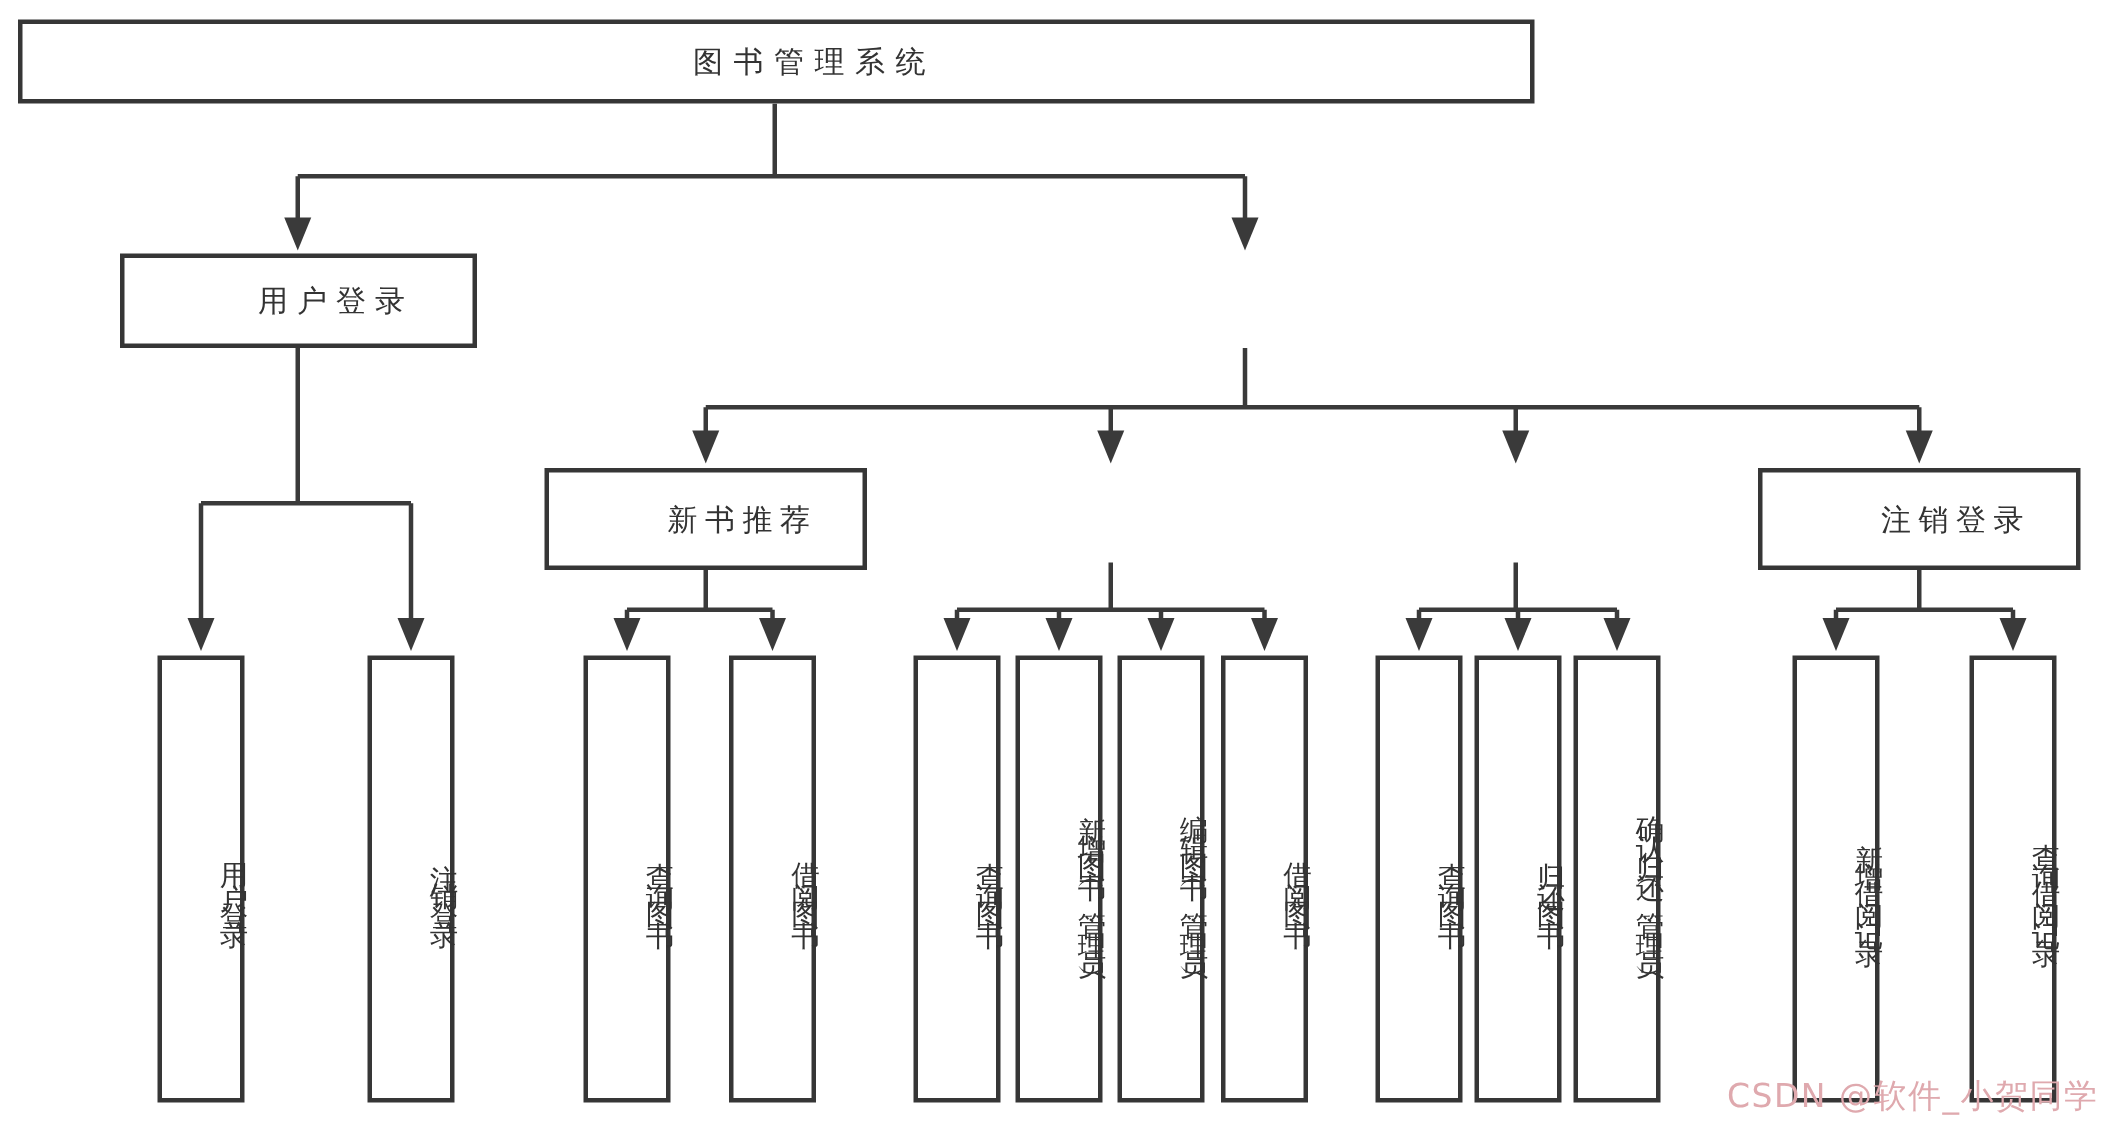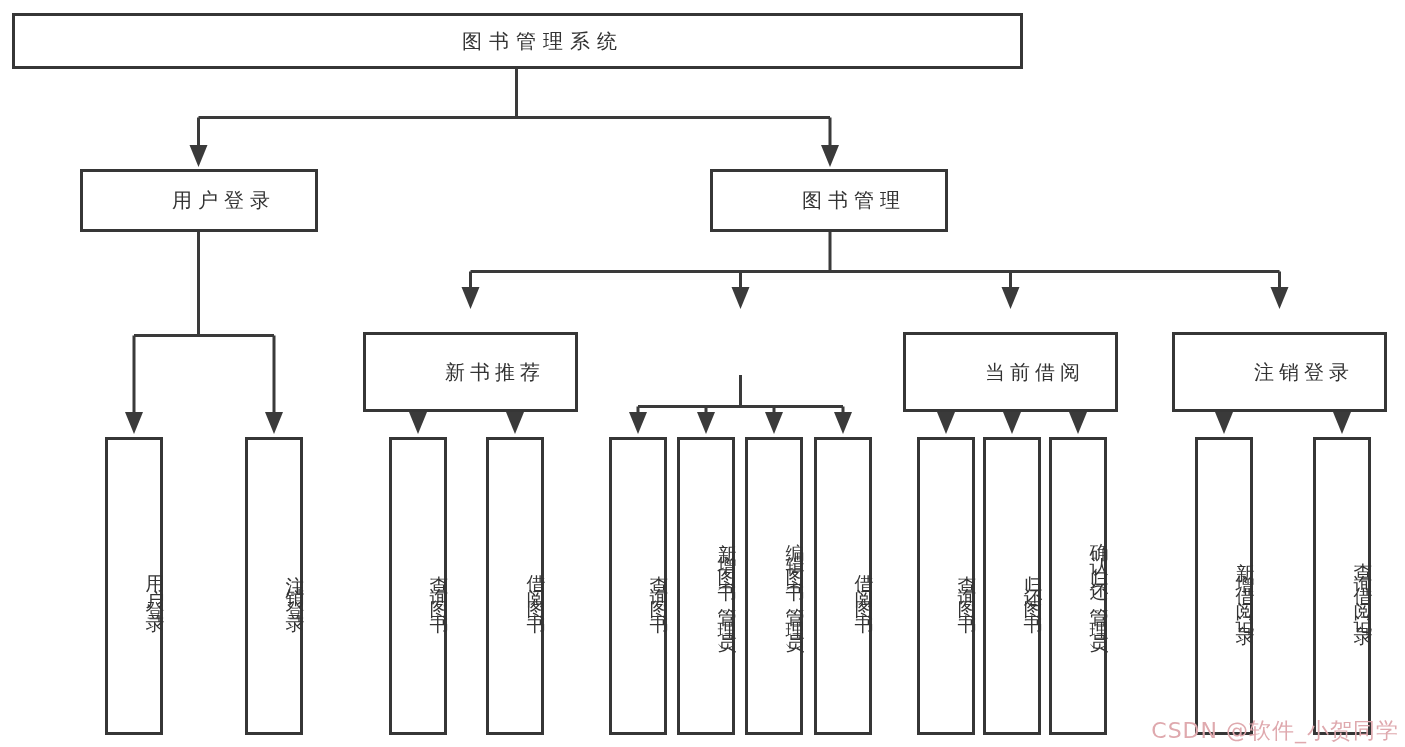--- a/index.html
+++ b/index.html
@@ -16,21 +16,21 @@
     box-sizing:border-box;
     background:#ffffff;
     border:3px solid #363636;
     color:#333333;
     display:flex;align-items:center;justify-content:center;
     text-align:center;
     padding-left:44px;
   }
   .root{left:12px;top:13px;width:1011px;height:56px;font-size:20px;letter-spacing:7px;text-indent:7px;}
   .lvl2{top:169px;width:238px;height:63px;font-size:20px;letter-spacing:6px;text-indent:6px;}
-  .lvl3{top:332px;width:215px;height:80px;font-size:20px;letter-spacing:5px;text-indent:5px;}
+  .lvl3{top:312px;width:215px;height:68px;font-size:20px;letter-spacing:5px;text-indent:5px;}
   .leaf{
     top:437px;width:58px;height:298px;
     font-size:19px;
     writing-mode:vertical-rl;
     text-orientation:mixed;
     letter-spacing:13px;
     line-height:52px;
   }
   .watermark{
     position:absolute;
@@ -89,29 +89,23 @@
     </g>
   </svg>
 
   <div class="node root">
     <span>图书管理系统</span>
   </div>
 
   <div class="node lvl2" style="left:80px">
     <span>用户登录</span>
   </div>
-  <div class="node lvl2" style="left:710px">
-    <span>图书管理</span>
-  </div>
 
   <div class="node lvl3" style="left:363px">
     <span>新书推荐</span>
-  </div>
-  <div class="node lvl3" style="left:903px">
-    <span>当前借阅</span>
   </div>
   <div class="node lvl3" style="left:1172px">
     <span>注销登录</span>
   </div>
 
   <div class="node leaf" style="left:105px">
     <span>用户登录</span>
   </div>
   <div class="node leaf" style="left:245px">
     <span>注销登录</span>

